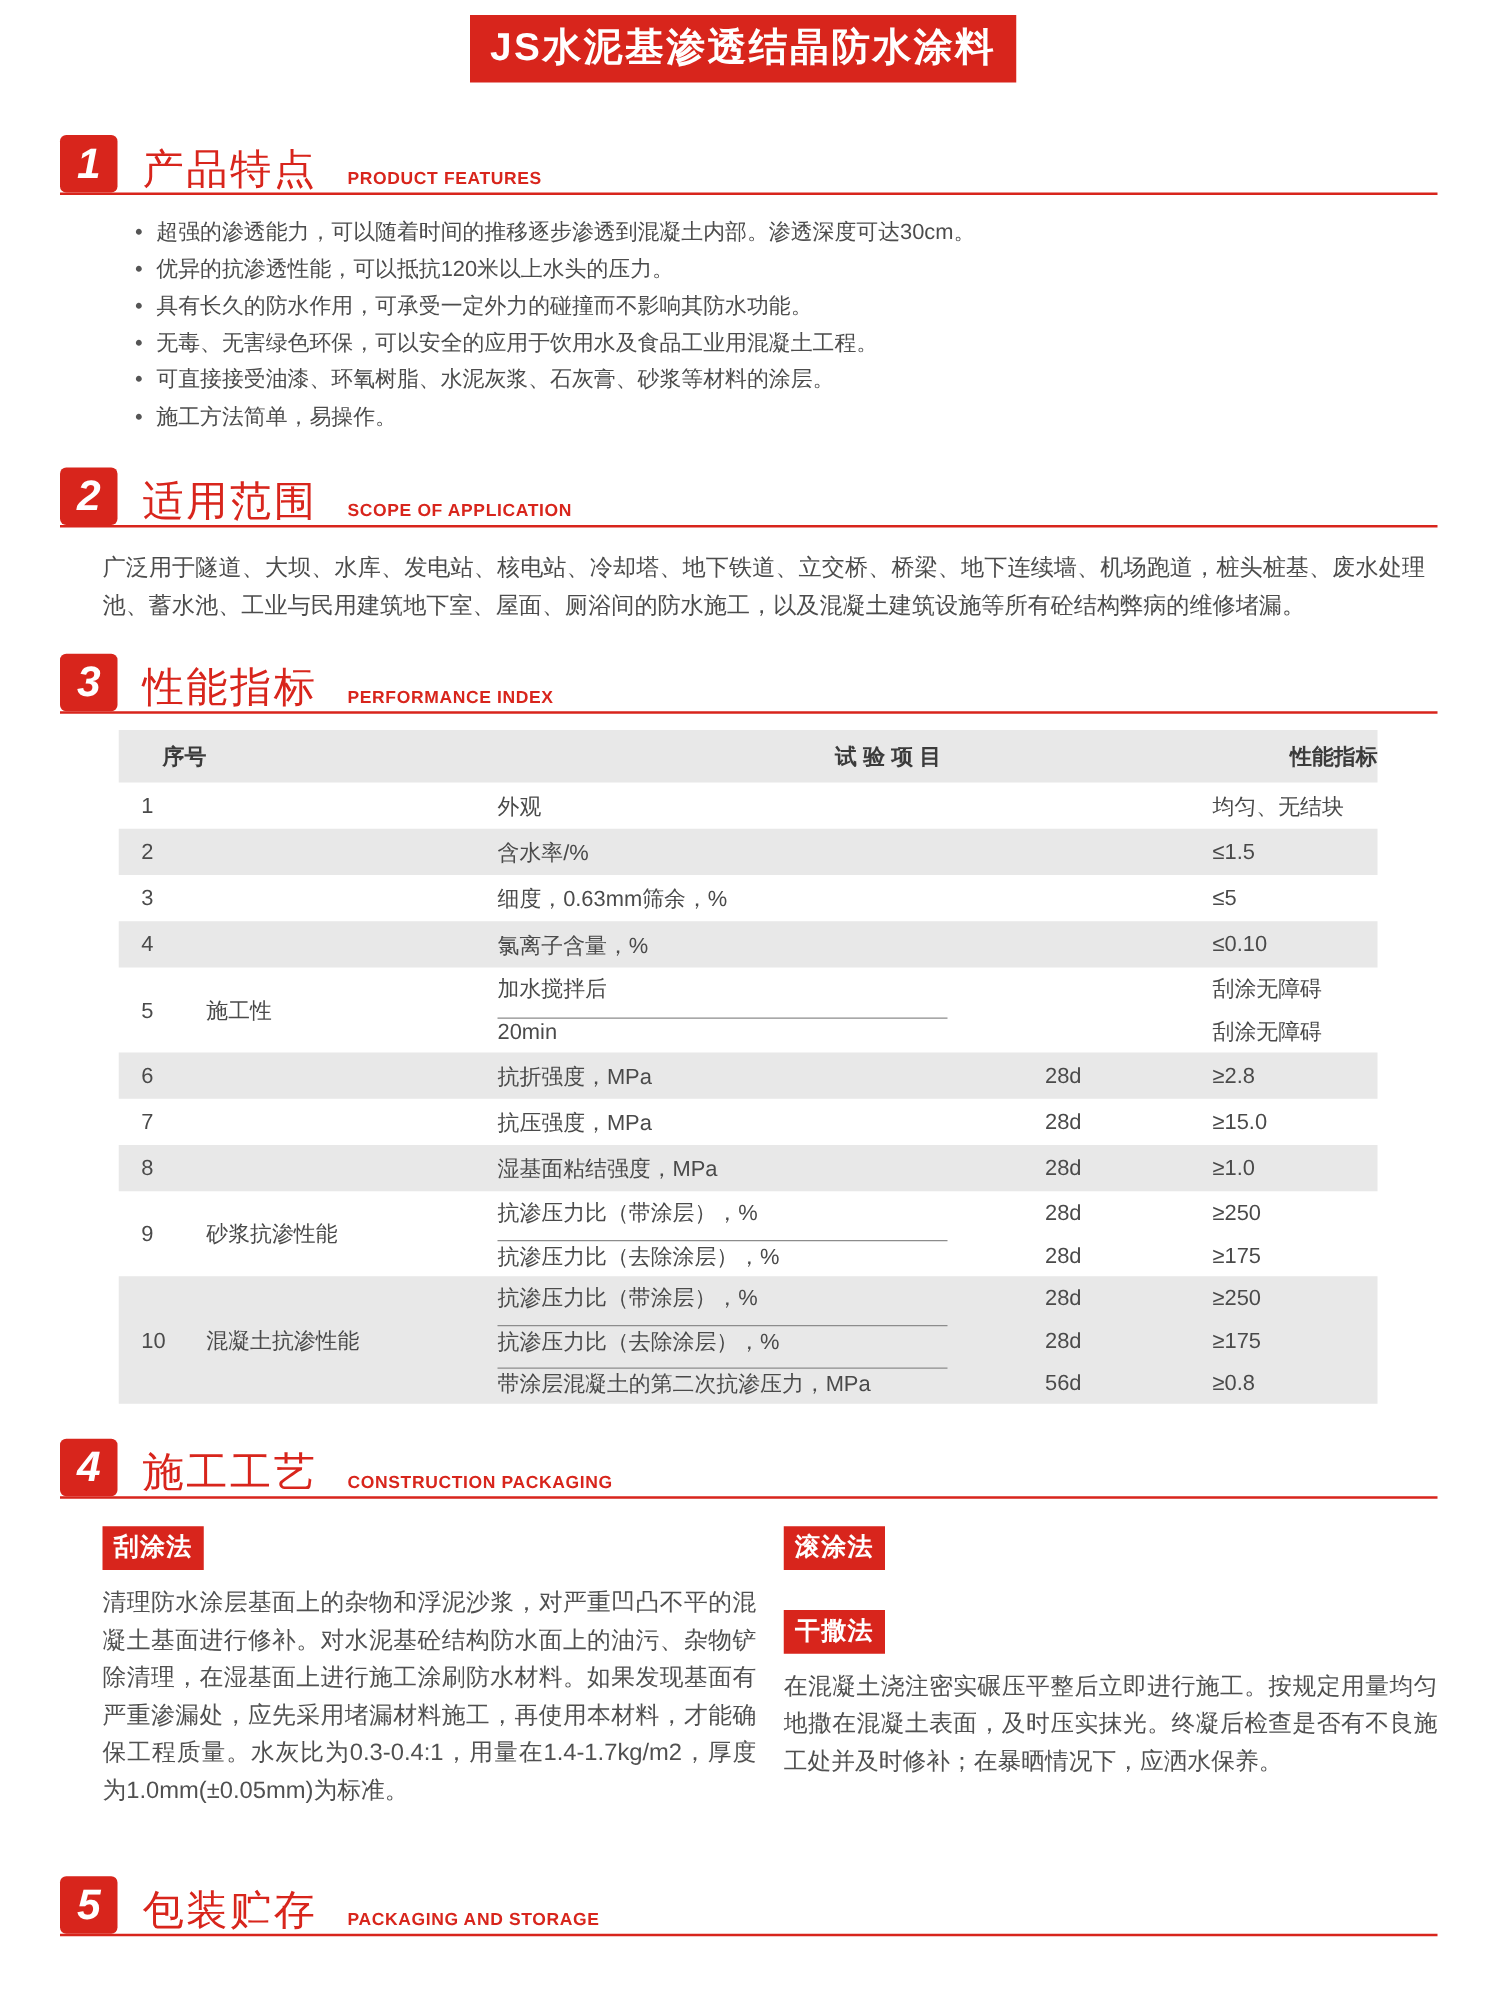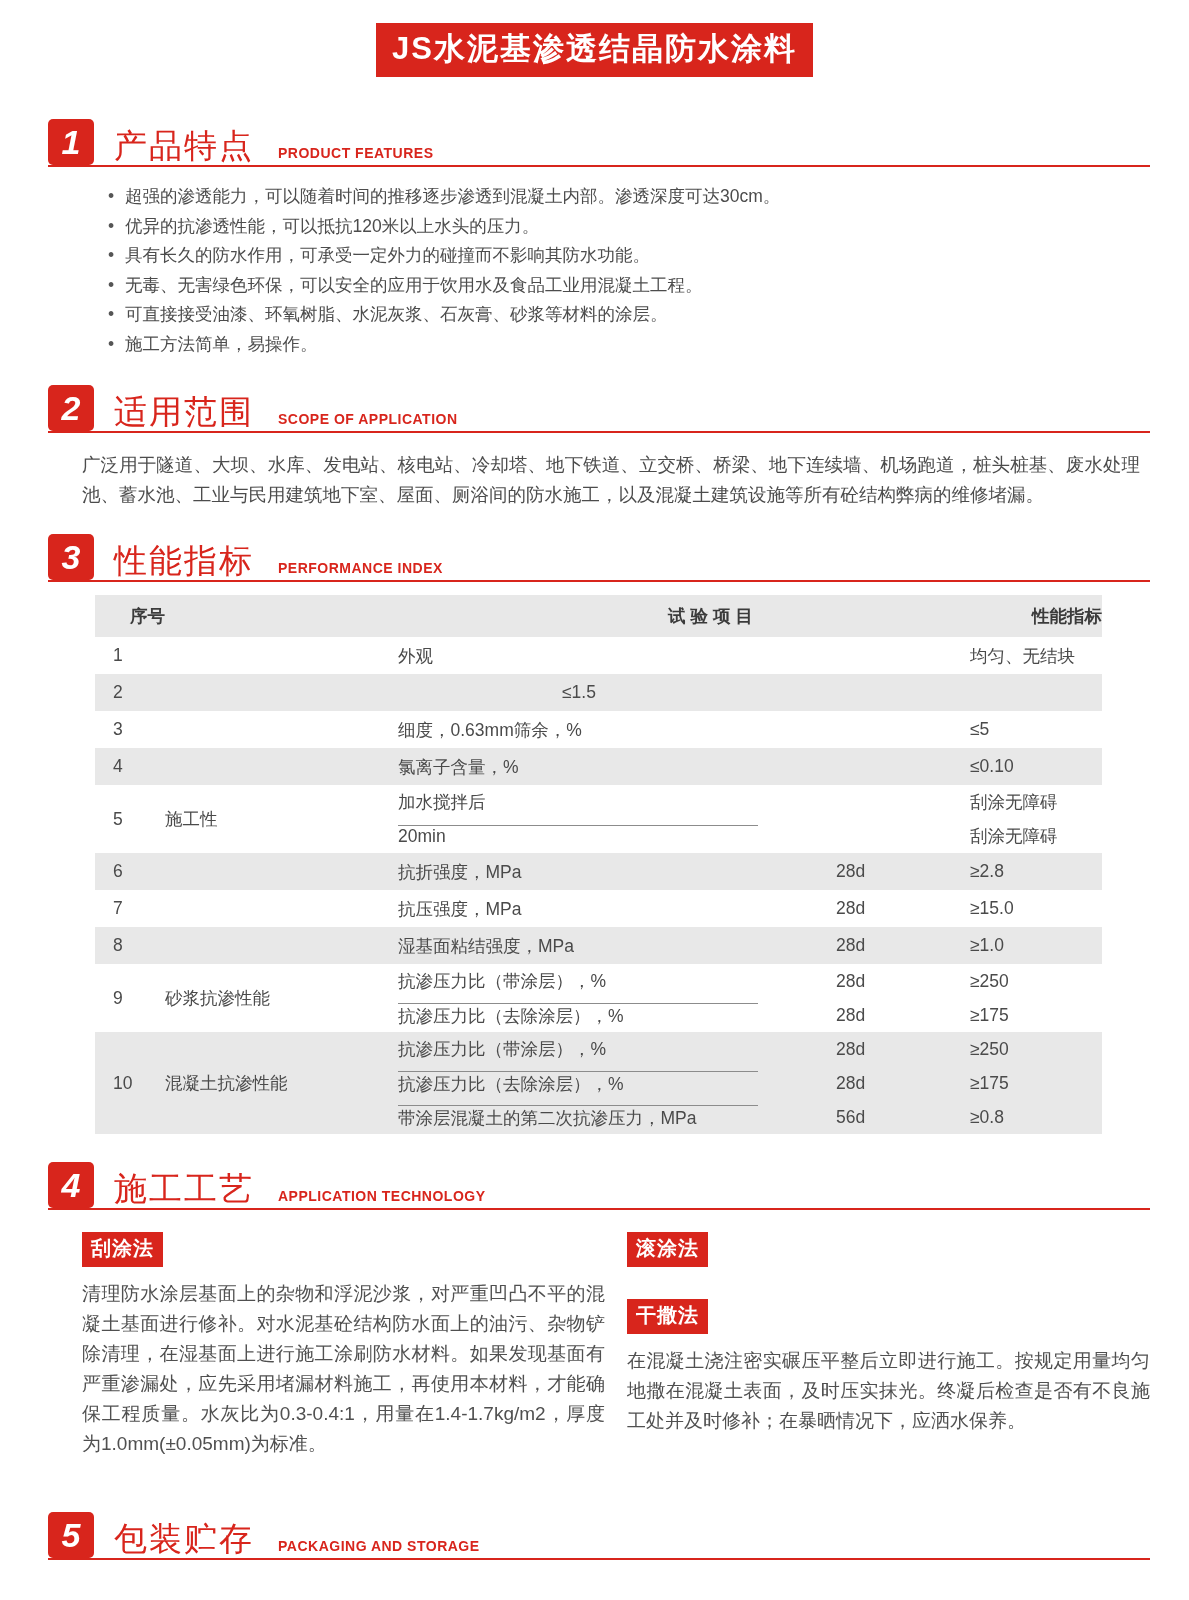--- a/index.html
+++ b/index.html
@@ -3,21 +3,21 @@
 <meta charset="utf-8">
 <style>
   :root{ --red:#d8251c; --ink:#4c4c4c; }
   *{ box-sizing:border-box; }
   body{ margin:0; background:#fff; }
   .page{
     width:1189px; height:1600px; background:#ffffff; overflow:hidden;
     font-family:"Liberation Sans","DejaVu Sans",sans-serif; color:var(--ink);
   }
   
-  .title-band{ text-align:center; padding-top:23px; }
+  .title-band{ text-align:center; padding-top:12px; }
   .main-title{
     display:inline-block; background:var(--red); color:#ffffff;
     font-size:31px; font-weight:bold; letter-spacing:2px; padding:5px 16px 7px;
   }
   
   .sec{ margin:0 39px 0 48px; }
   .sec-header{ display:flex; align-items:flex-end; border-bottom:2px solid var(--red); padding-bottom:0; }
   .sec-num{
     width:46px; height:46px; background:var(--red); border-radius:5px;
     color:#fff; font-size:34px; font-weight:bold; font-style:italic;
@@ -126,20 +126,21 @@
           <div class="c-val">均匀、无结块</div>
         </div>
           </div>
       </div>
 
       <div class="trow shade">
         <div class="c-no">2</div>
         <div class="c-group"></div>
         <div class="c-lines">
             <div class="tline">
+          <div class="c-item">含水率/%</div>
           <div class="c-age"></div>
           <div class="c-val">≤1.5</div>
         </div>
           </div>
       </div>
 
       <div class="trow">
         <div class="c-no">3</div>
         <div class="c-group"></div>
         <div class="c-lines">
@@ -254,21 +255,21 @@
           </div>
         </div>
       </div>
     </div>
   </div>
 
   <div class="sec s4">
     <div class="sec-header">
       <div class="sec-num">4</div>
       <span class="sec-title-cn">施工工艺</span>
-      <span class="sec-title-en">APPLICATION TECHNOLOGY</span>
+      <span class="sec-title-en">CONSTRUCTION PACKAGING</span>
     </div>
     <div class="methods">
       <div class="mcol">
         <span class="badge">刮涂法</span>
         <p class="mtext">清理防水涂层基面上的杂物和浮泥沙浆，对严重凹凸不平的混凝土基面进行修补。对水泥基砼结构防水面上的油污、杂物铲除清理，在湿基面上进行施工涂刷防水材料。如果发现基面有严重渗漏处，应先采用堵漏材料施工，再使用本材料，才能确保工程质量。水灰比为0.3-0.4:1，用量在1.4-1.7kg/m2，厚度为1.0mm(±0.05mm)为标准。</p>
       </div>
       <div class="mcol">
         <div class="badge-gap">
           <span class="badge">滚涂法</span>
         </div>

